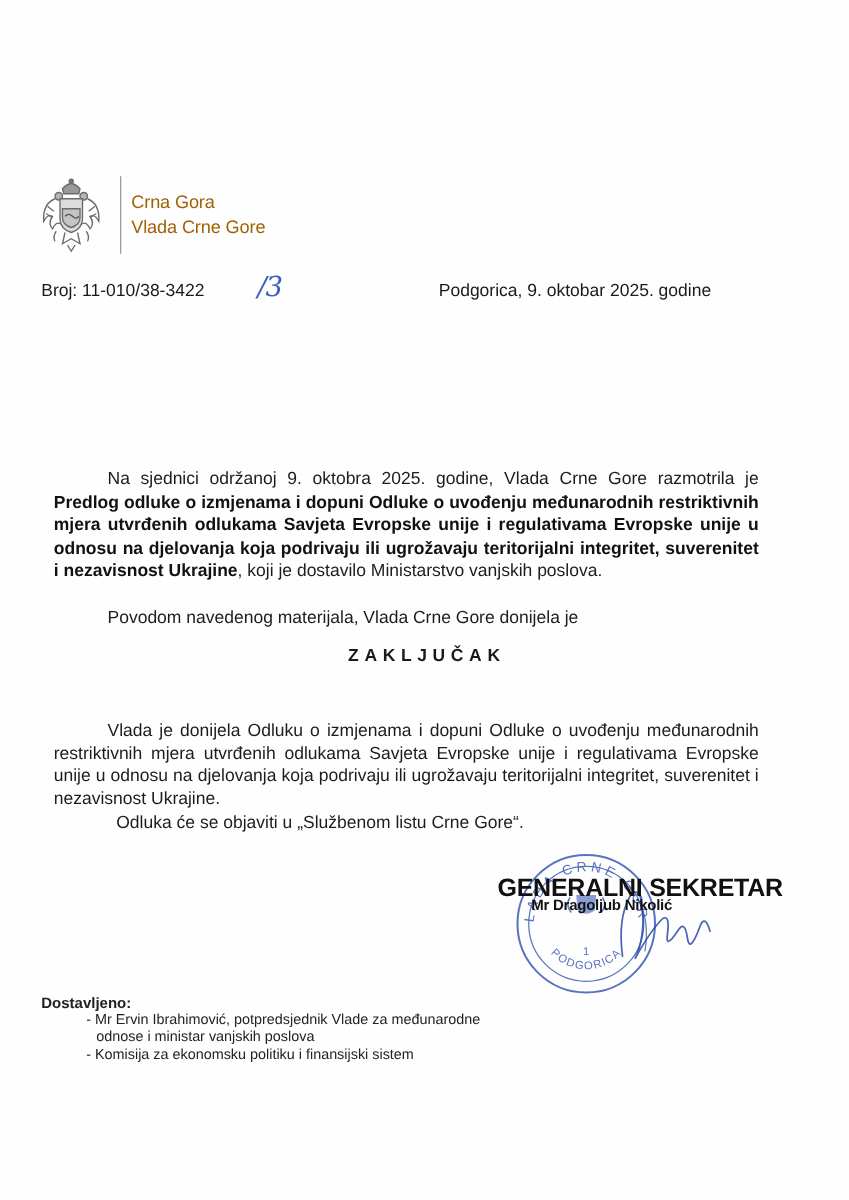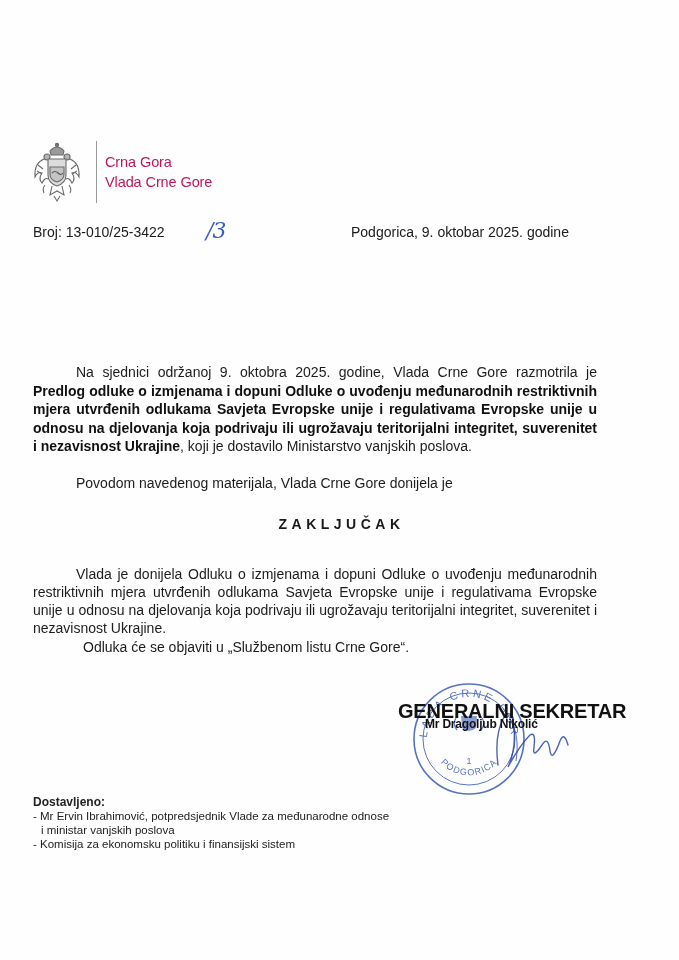--- a/index.html
+++ b/index.html
@@ -44,21 +44,21 @@
     }
     .org-lines {
       display: flex;
       flex-direction: column;
       justify-content: center;
     }
     .org-line {
       font-size: 14.5px;
       font-weight: 400;
       line-height: 20px;
-      color: #be185d;
+      color: #a16207;
       letter-spacing: -0.1px;
     }
 
     
     .ref-row {
       position: absolute;
       left: 33px;
       top: 220px;
       width: 570px;
       height: 24px;
@@ -88,21 +88,21 @@
     
     .body-text {
       position: absolute;
       left: 33px;
       width: 564px;
       font-size: 14px;
       line-height: 18.5px;
       color: #1c1c1c;
     }
     .para {
-      margin: 0;
+      margin: 10px;
       text-align: justify;
       text-indent: 43px;
     }
     .para b {
       font-weight: 700;
       color: #111;
     }
     .para-1 { top: 363px; }
     .para-2 {
       top: 474px;
@@ -187,20 +187,21 @@
       color: #222;
     }
     .dist-title {
       font-weight: 700;
       font-size: 12px;
       margin-bottom: 0px;
     }
     .dist-item {
       padding-left: 8px;
       text-indent: -8px;
+      margin-left: 36px;
     }
   </style>
 </head>
 <body>
 
 <div class="page">
 
   <div class="letterhead">
     <svg class="coat-of-arms" viewBox="0 0 54 62">
       <g fill="none" stroke="#6b6b6b" stroke-width="1.1">
@@ -225,21 +226,21 @@
       </g>
     </svg>
     <div class="divider"></div>
     <div class="org-lines">
       <span class="org-line">Crna Gora</span>
       <span class="org-line">Vlada Crne Gore</span>
     </div>
   </div>
 
   <div class="ref-row">
-    <span class="ref-number">Broj: 13-010/25-3422</span>
+    <span class="ref-number">Broj: 11-010/38-3422</span>
     <span class="ref-handwritten">/3</span>
     <span class="ref-date">Podgorica, 9. oktobar 2025. godine</span>
   </div>
 
   <p class="body-text para para-1"><span>Na sjednici održanoj 9. oktobra 2025. godine, Vlada Crne Gore razmotrila je </span><b>Predlog odluke o izmjenama i dopuni Odluke o uvođenju međunarodnih restriktivnih mjera utvrđenih odlukama Savjeta Evropske unije i regulativama Evropske unije u odnosu na djelovanja koja podrivaju ili ugrožavaju teritorijalni integritet, suverenitet i nezavisnost Ukrajine</b><span>, koji je dostavilo Ministarstvo vanjskih poslova.</span></p>
 
   <p class="body-text para para-2">Povodom navedenog materijala, Vlada Crne Gore donijela je</p>
 
   <div class="heading">ZAKLJUČAK</div>
 

